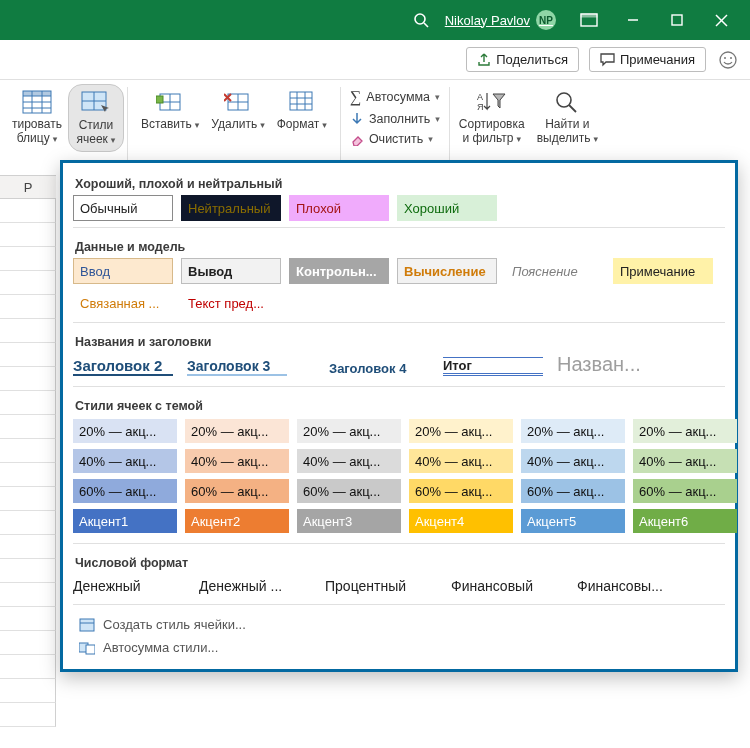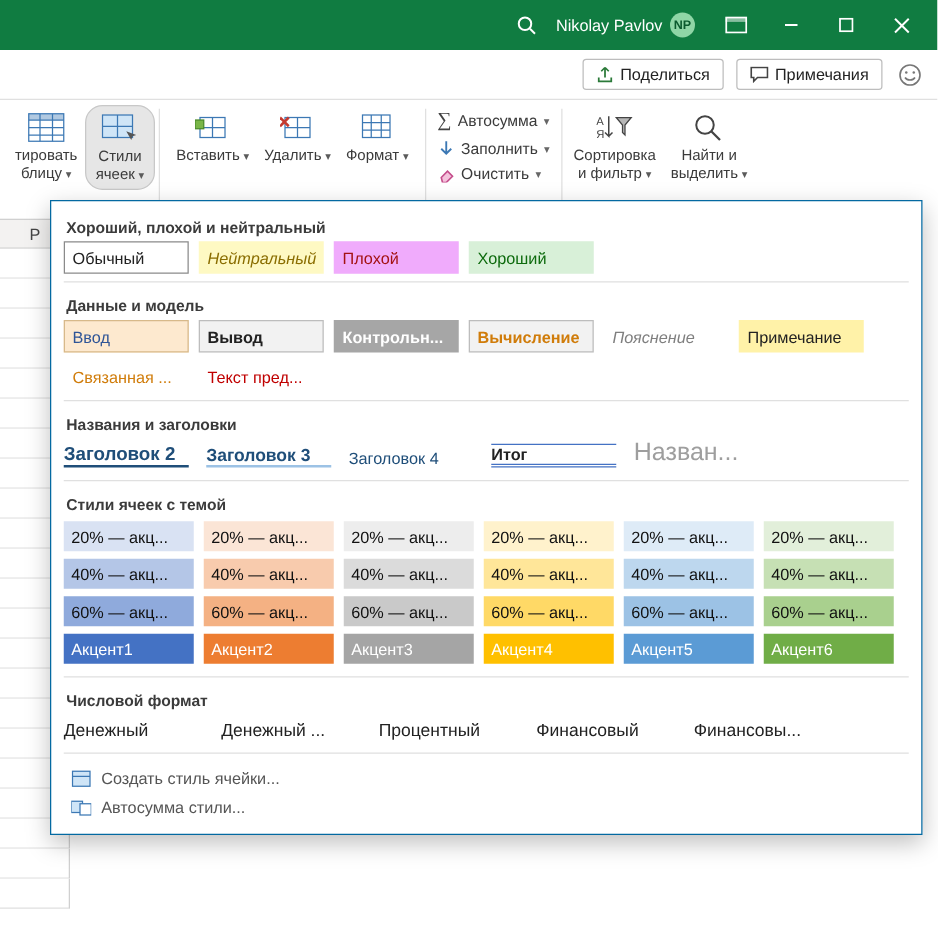--- a/index.html
+++ b/index.html
@@ -1,18 +1,18 @@
 <!DOCTYPE html>
 <html><head>
 <meta charset="utf-8">
 <style>
   * { box-sizing: border-box; font-family: "Segoe UI", Arial, sans-serif; }
   body { margin:0; padding:0; width:750px; height:748px; background:#fff; overflow:hidden; font-size:13px; color:#222; }
 
-  .titlebar { height:40px; background:#107c41; color:#fff; display:flex; align-items:center; justify-content:flex-end; padding:0 8px 0 0; gap:2px; }
+  .titlebar { height:40px; background:#107c41; color:#fff; display:flex; align-items:center; justify-content:flex-end; padding:0 8px 0 0; gap:2px;text-decoration:underline; }
   .titlebar .search { width:28px; height:28px; display:flex; align-items:center; justify-content:center; margin-right:8px; }
   .titlebar .user { display:flex; align-items:center; gap:6px; font-size:13px; margin-right:10px; }
   .titlebar .avatar { width:20px; height:20px; border-radius:50%; background:#8fd6a6; color:#0b5a2e; font-size:10px; display:flex; align-items:center; justify-content:center; font-weight:600; }
   .titlebar .winctl { width:42px; height:40px; display:flex; align-items:center; justify-content:center; }
   .titlebar svg { stroke:#fff; }
 
   .topbar { height:40px; background:#fff; border-bottom:1px solid #e0e0e0; display:flex; align-items:center; justify-content:flex-end; padding:0 10px; gap:10px; }
   .btn-outline { border:1px solid #bdbdbd; border-radius:3px; padding:4px 10px; font-size:13px; background:#fff; display:flex; align-items:center; gap:5px; }
   .smiley { width:24px; height:24px; display:flex; align-items:center; justify-content:center; border:1px solid transparent; }
 
@@ -25,44 +25,44 @@
   .caret-dn::after { content:"▾"; font-size:9px; color:#5b5b5b; margin-left:3px; }
   .rib-icon { width:32px; height:28px; display:flex; align-items:center; justify-content:center; }
   .rib-stack { display:flex; flex-direction:column; gap:2px; padding:2px 4px; }
   .rib-sm { display:flex; align-items:center; gap:5px; font-size:12.5px; color:#3b3b3b; padding:2px 2px; }
 
   .sheet-left { position:absolute; top:175px; left:0; width:56px; bottom:0; }
   .colhdr { height:24px; border-top:1px solid #d0d0d0; border-bottom:1px solid #d0d0d0; background:#f3f2f1; display:flex; align-items:center; justify-content:center; font-size:13px; color:#444; }
   .rowhdr { height:24px; border-bottom:1px solid #e0e0e0; border-right:1px solid #d0d0d0; background:#fff; }
 
   
-  .styles-panel { position:absolute; top:160px; left:40px; right:12px; background:#fff; border:1px solid #0369a1; box-shadow:0 6px 18px rgba(0,0,0,0.25); padding:8px 10px 10px 10px; z-index:20; }
+  .styles-panel { position:absolute; top:160px; left:60px; right:12px; background:#fff; border:3px solid #0369a1; box-shadow:0 6px 18px rgba(0,0,0,0.25); padding:8px 10px 10px 10px; z-index:20; }
   .sec-title { font-weight:600; font-size:12.5px; color:#3b3b3b; padding:6px 2px 4px 2px; }
   .sec-sep { height:1px; background:#e0e0e0; margin:2px 0 6px 0; }
   .style-row { display:flex; gap:8px; flex-wrap:wrap; margin-bottom:6px; }
   .style-cell { width:100px; height:26px; display:flex; align-items:center; padding:0 6px; border:1px solid transparent; font-size:13px; overflow:hidden; white-space:nowrap; text-overflow:ellipsis; }
 
   .normal { border:1px solid #8a8a8a; background:#fff; }
-  .neutral { background:#fef9c3; color:#8a6d00;font-style:italic; }
+  .neutral { background:#0f172a; color:#8a6d00; }
   .bad { background:#f0abfc; color:#a31313; }
   .good { background:#d8f0d8; color:#0e6b0e; }
 
   .input { background:#fde9cf; color:#2f5597; border:1px solid #d7b98a; }
   .output { background:#f2f2f2; border:1px solid #bdbdbd; font-weight:600; }
   .calc { background:#f2f2f2; color:#d07c0a; border:1px solid #bdbdbd; font-weight:600; }
   .check { background:#a6a6a6; color:#fff; font-weight:600; }
   .explain { color:#7f7f7f; font-style:italic; background:#fff; }
   .note-st { background:#fff2a8; }
   .linked { color:#d07c0a; }
   .warn { color:#c00000; }
 
   .h1 { color:#1f4e79; font-weight:700; font-size:18px; border-bottom:3px solid #1f4e79; width:100px; }
   .h2 { color:#1f4e79; font-weight:700; font-size:15px; border-bottom:2px solid #1f4e79; width:100px; }
   .h3 { color:#1f4e79; font-weight:700; font-size:14px; border-bottom:2px solid #9cc2e5; width:100px; }
-  .h4 { color:#1f4e79; font-weight:400; font-size:13px; width:100px; }
+  .h4 { color:#1f4e79; font-weight:700; font-size:13px; width:100px;margin-left:28px; }
   .total { font-weight:700; border-top:1px solid #4472c4; border-bottom:3px double #4472c4; width:100px; }
   .title-st { color:#9e9e9e; font-size:20px; width:100px; }
 
   .theme-grid { display:grid; grid-template-columns:repeat(6,104px); gap:6px 8px; margin-top:2px; }
   .theme-cell { height:24px; display:flex; align-items:center; padding:0 6px; font-size:13px; overflow:hidden; white-space:nowrap; text-overflow:ellipsis; color:#111; }
   .tc { color:#fff; }
 
   .num-row { display:flex; gap:18px; margin-top:4px; }
   .num-cell { font-size:14px; color:#222; width:108px; }
 

